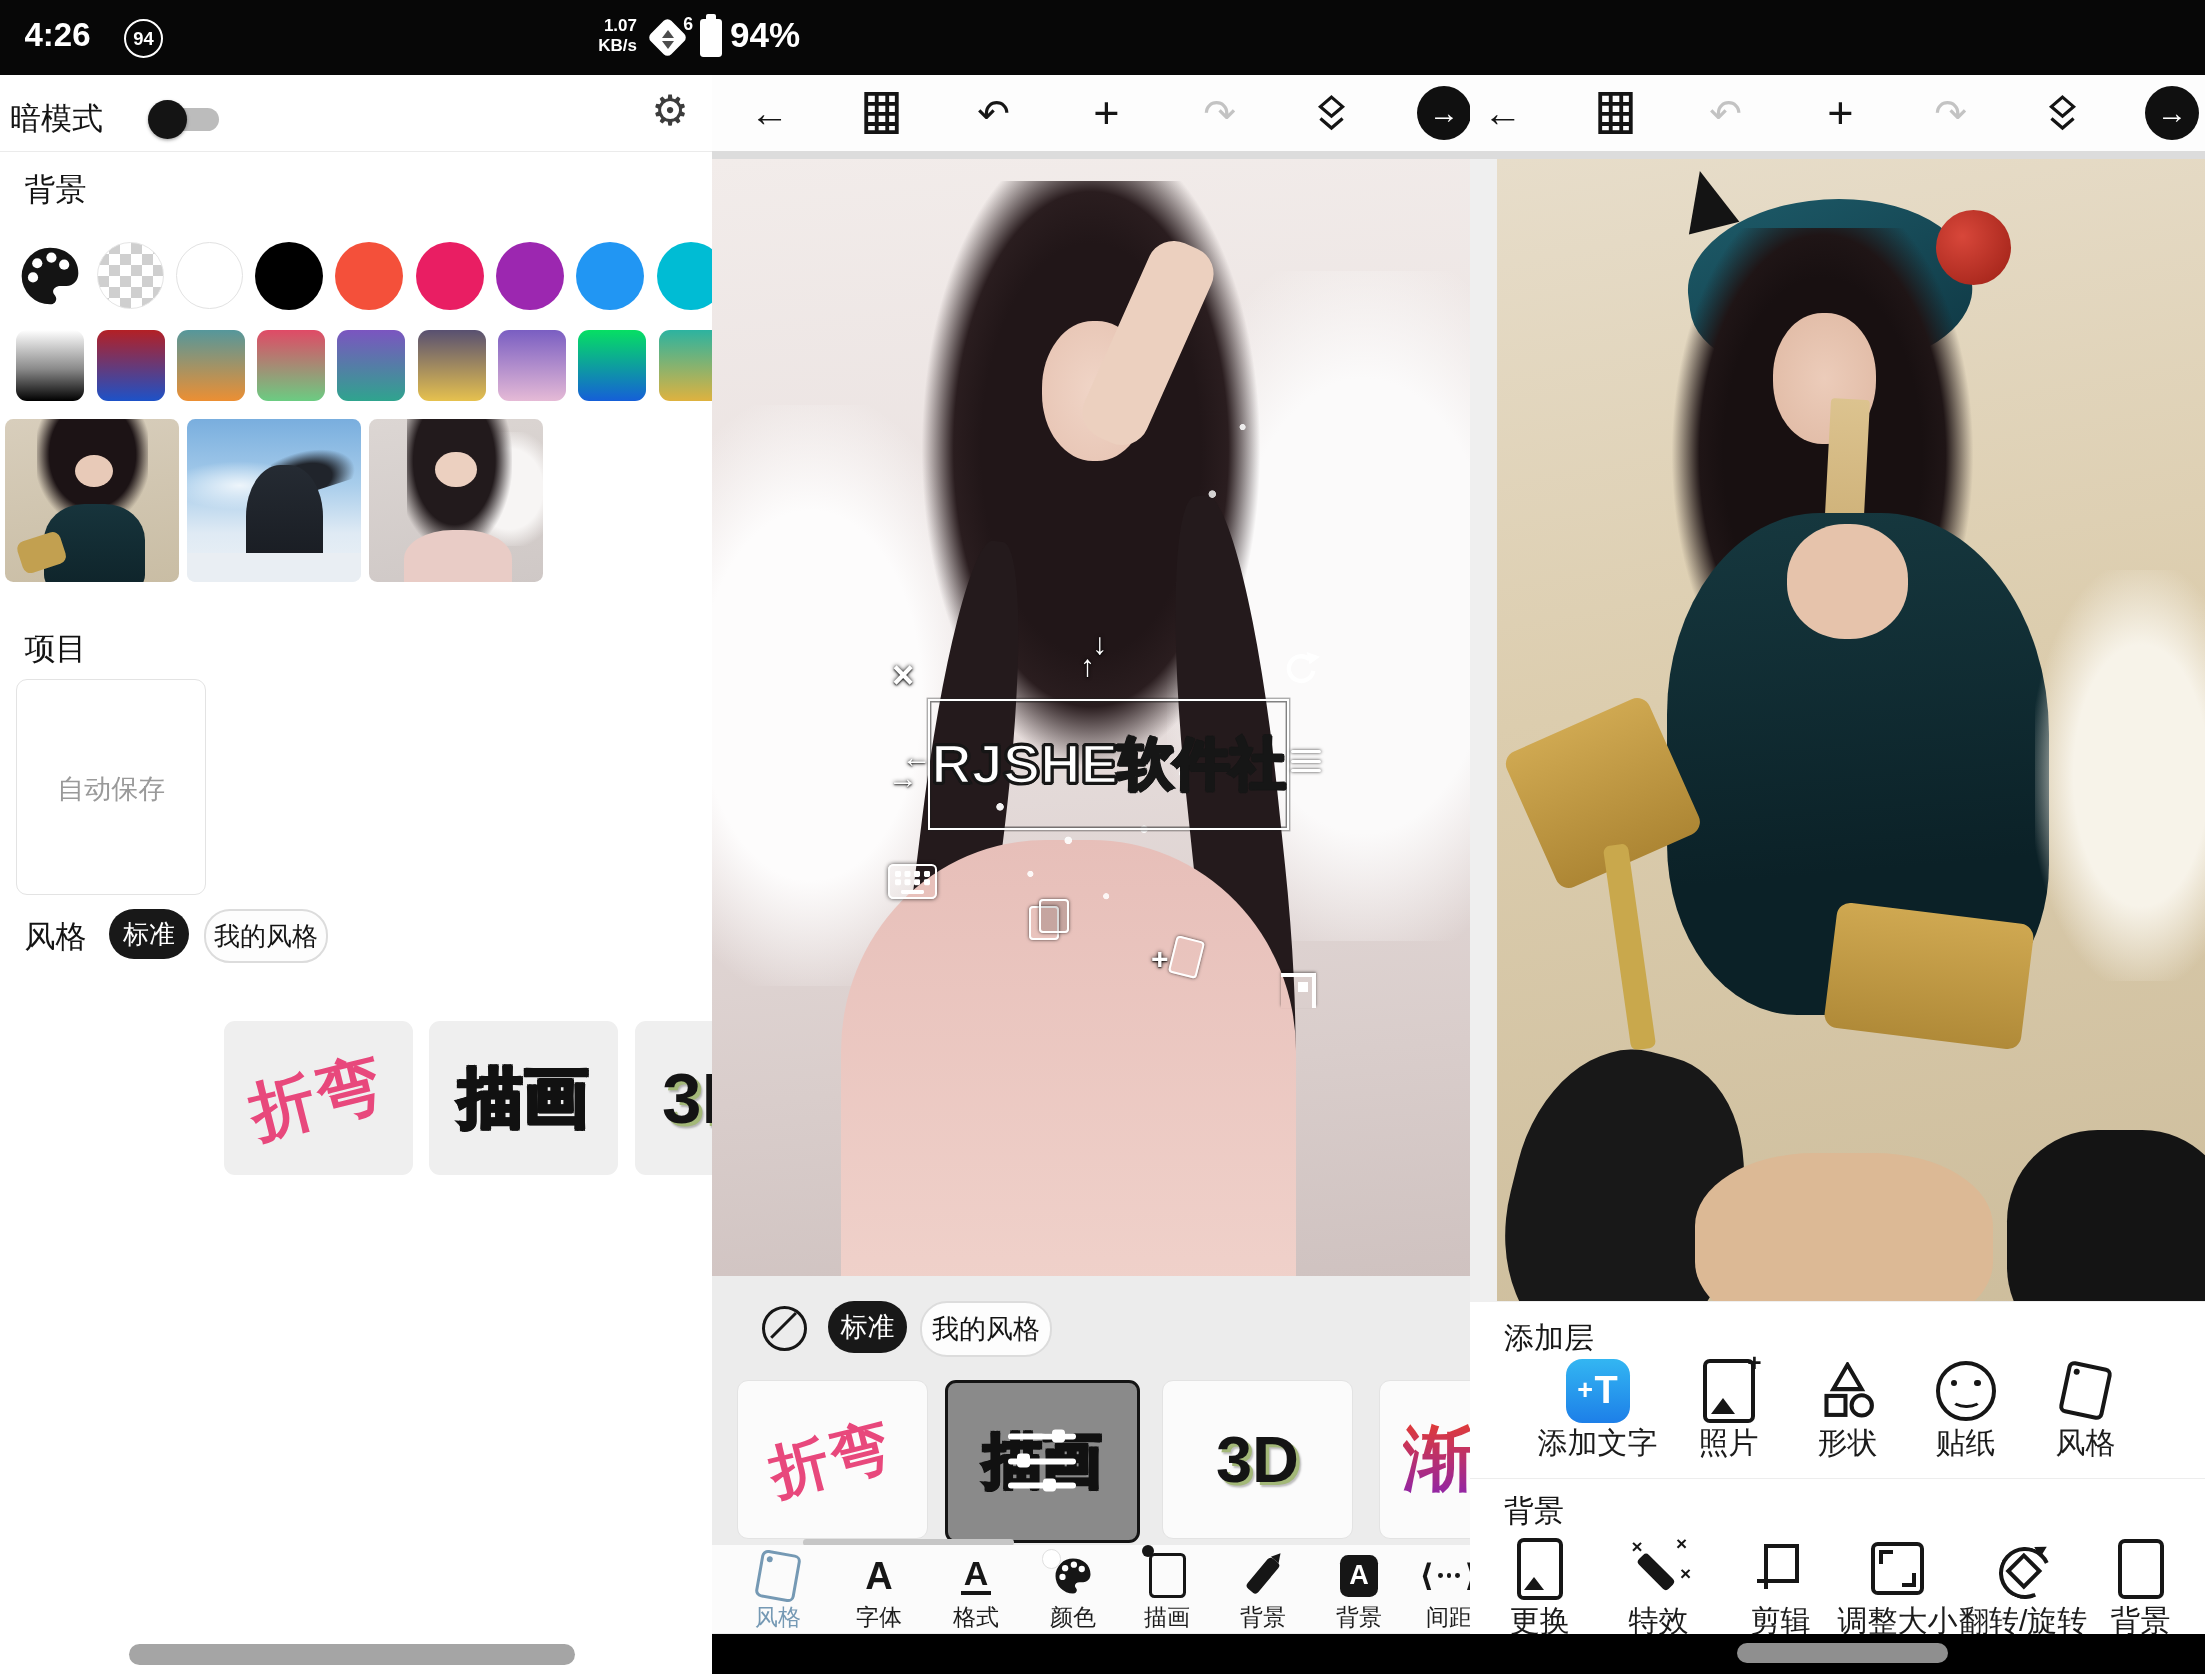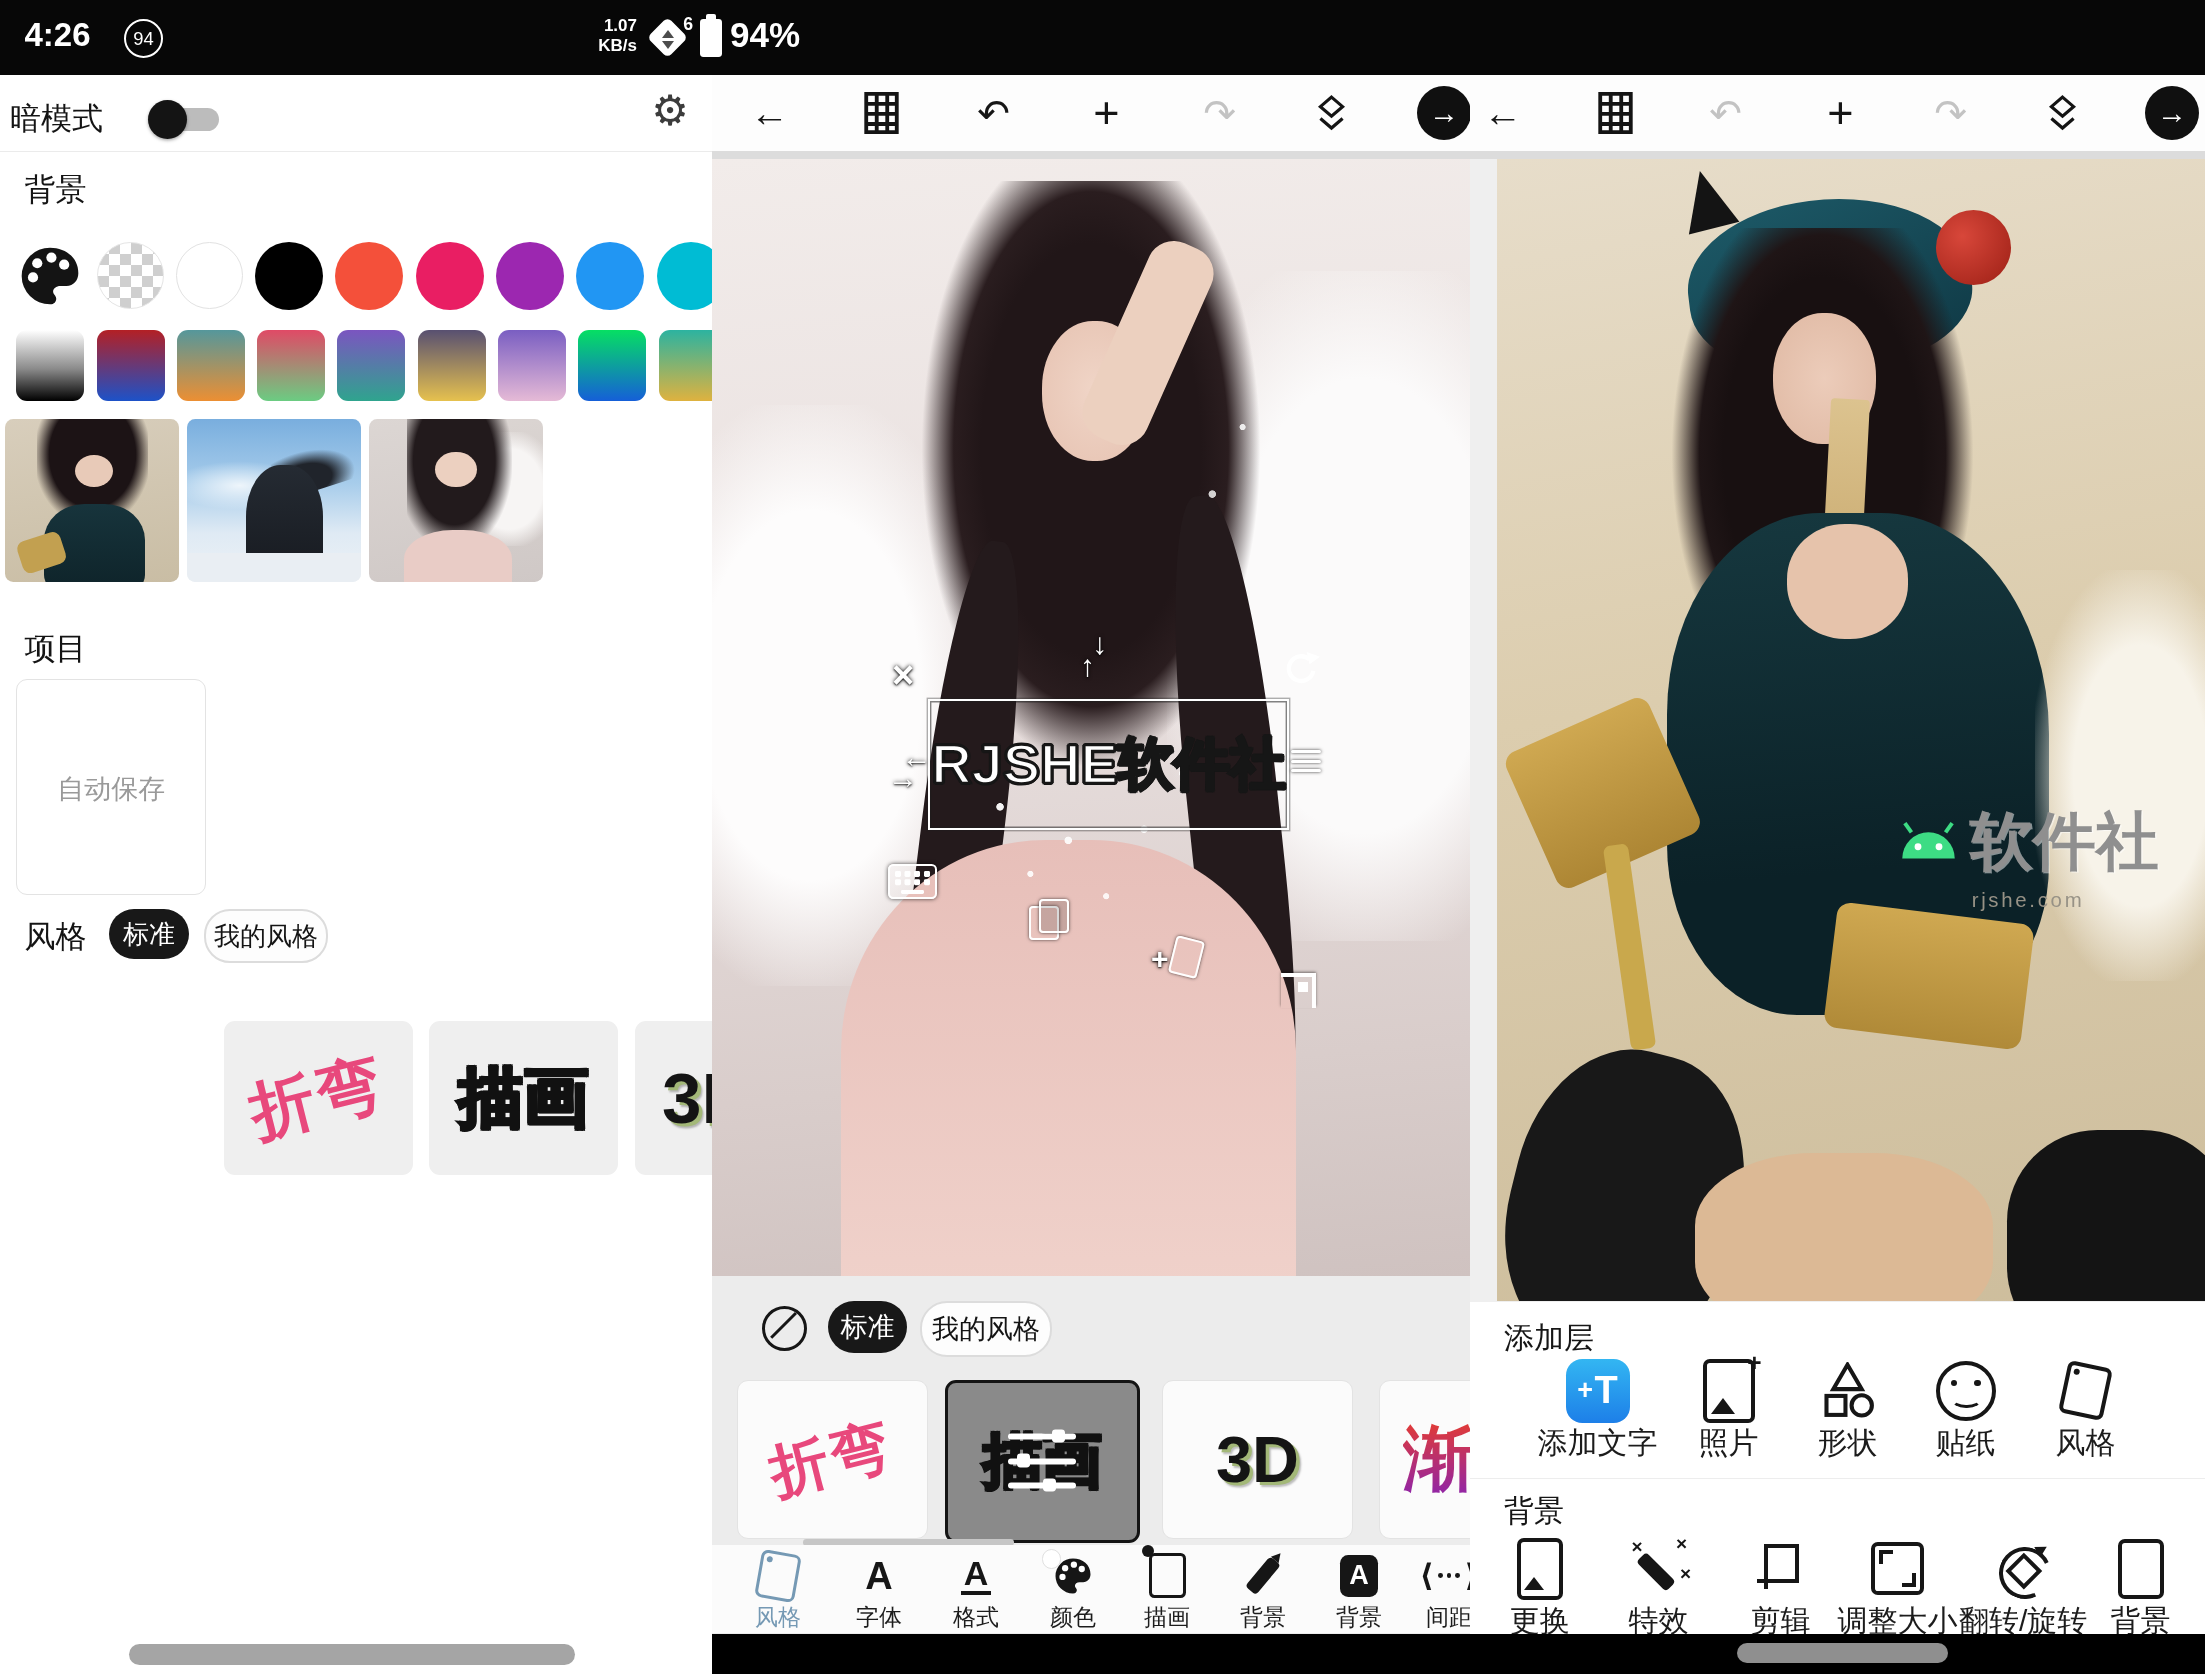--- a/index.html
+++ b/index.html
@@ -4,21 +4,21 @@
 <style>
   html,body{margin:0;padding:0;background:#000;}
   #screen{position:relative;width:2205px;height:1674px;background:#000;overflow:hidden;
           font-family:"Liberation Sans","DejaVu Sans",sans-serif;color:#111;}
   .center{display:flex;align-items:center;justify-content:center;}
 
   
   .statusbar{position:absolute;left:0;top:0;width:2205px;height:75px;background:#070707;color:#fff;}
   .sb-time{position:absolute;left:24.5px;top:16.3px;font-size:33px;font-weight:bold;}
   .sb-badge{position:absolute;left:124px;top:19px;width:35px;height:35px;border:2.7px solid #fff;border-radius:50%;
-            font-size:18.4px;font-weight:normal;display:flex;align-items:center;justify-content:center;}
+            font-size:18.4px;font-weight:bold;display:flex;align-items:center;justify-content:center;}
   .sb-net{position:absolute;left:576px;top:16.3px;width:61px;text-align:right;font-size:17px;font-weight:bold;line-height:1.15;}
   .sb-wifi{position:absolute;left:648px;top:15px;width:45px;height:45px;}
   .wifi-body{position:absolute;left:5.4px;top:8.2px;width:29px;height:29px;background:#fff;border-radius:5.4px;transform:rotate(45deg);}
   .wifi-up{position:absolute;left:13.6px;top:15px;width:0;height:0;border-left:6.1px solid transparent;border-right:6.1px solid transparent;border-bottom:8.2px solid #4c4c4c;}
   .wifi-dn{position:absolute;left:13.6px;top:26px;width:0;height:0;border-left:6.1px solid transparent;border-right:6.1px solid transparent;border-top:8.2px solid #4c4c4c;}
   .wifi-gen{position:absolute;right:0;top:-1.4px;font-size:17.7px;font-weight:bold;}
   .sb-batt{position:absolute;left:700px;top:19px;width:22px;height:38px;background:#fff;border-radius:3.4px;}
   .sb-batt:before{content:"";position:absolute;left:6.1px;top:-5.4px;width:9.5px;height:5.4px;background:#fff;border-radius:2px 2px 0 0;}
   .sb-pct{position:absolute;left:730px;top:15px;font-size:35px;font-weight:bold;}
   .sb-mark{position:absolute;right:2.7px;top:6.8px;font-size:41px;font-weight:bold;color:#6e6e6e;letter-spacing:0.7px;}
@@ -568,33 +568,20 @@
         <b class="rc-tag"></b>
       <b class="rc-body"></b>
         <b class="rc-chest"></b>
       <b class="rc-cuff"></b>
         <b class="rc-gold2"></b>
         <b class="rc-tassel"></b>
       <b class="rc-fluff"></b>
         <b class="rc-stock"></b>
         <b class="rc-leg"></b>
         <b class="rc-dark2"></b>
-      <div class="rc-mark">
-        <div class="rc-mark-row">
-          <svg width="63" height="41" viewBox="0 0 48 30">
-            <path fill="#3ddc84" d="M4 28 a20 20 0 0 1 40 0 z"></path>
-            <line x1="11" y1="8" x2="6" y2="1" stroke="#3ddc84" stroke-width="3"></line>
-            <line x1="37" y1="8" x2="42" y2="1" stroke="#3ddc84" stroke-width="3"></line>
-            <circle cx="16" cy="19" r="2.6" fill="#fff"></circle>
-              <circle cx="32" cy="19" r="2.6" fill="#fff"></circle>
-          </svg>
-          <span class="rc-brand">软件社</span>
-        </div>
-        <div class="rc-site">rjshe.com</div>
-      </div>
     </div>
 
     <div class="r-sheet">
       <div class="r-title" style="top:16.3px;">添加层</div>
 
       <div class="r-item" style="left:66px;top:56px;">
         <div class="ric">
             <div class="ic-addtext">
           <span class="pl">+</span>
           <span class="tt">T</span>

